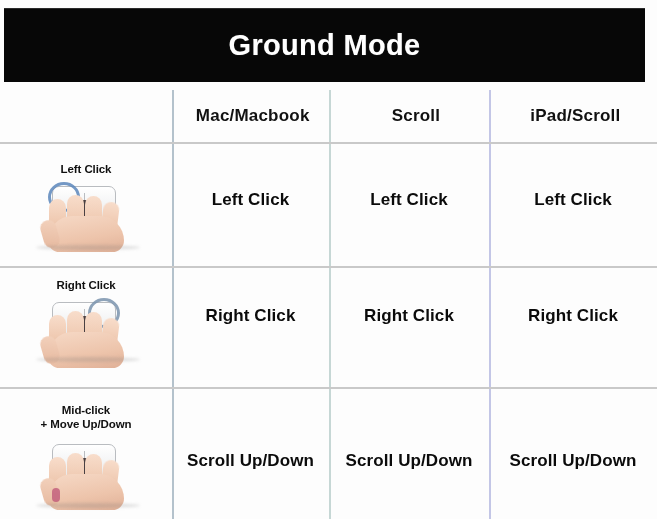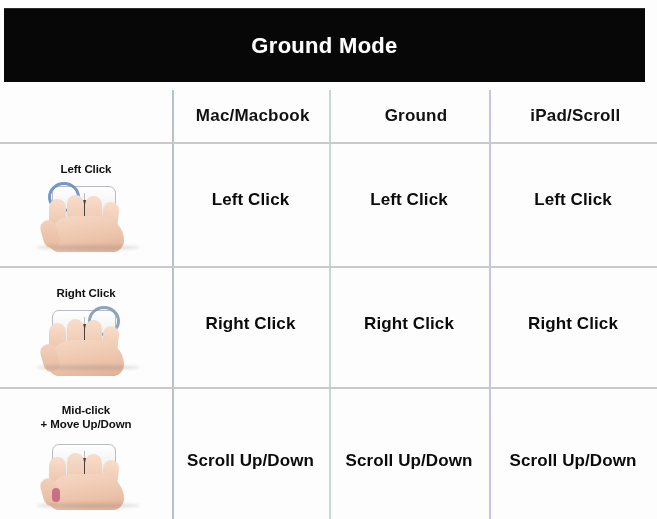--- a/index.html
+++ b/index.html
@@ -29,21 +29,21 @@
     height: 74px;
     background: #070707;
     display: flex;
     align-items: center;
     justify-content: center;
     box-sizing: border-box;
     border-top: 1px solid #2a2a2a;
   }
   .title-text {
     color: #ffffff;
-    font-size: 22px;
+    font-size: 29px;
     font-weight: bold;
     letter-spacing: 0.3px;
     font-family: "Liberation Sans", sans-serif;
     text-shadow: 0 0 1px rgba(255,255,255,0.35);
   }
 
   
   .vline {
     position: absolute;
     width: 2px;
@@ -89,21 +89,21 @@
   }
 
   
   .row {
     position: absolute;
     left: 0;
     width: 657px;
     display: flex;
   }
   .row.r1 { top: 144px; height: 122px; }
-  .row.r2 { top: 268px; height: 102px; }
+  .row.r2 { top: 260px; height: 102px; }
   .row.r3 { top: 389px; height: 130px; }
 
   .cell-gesture {
     width: 172px;
     position: relative;
     display: flex;
     flex-direction: column;
     align-items: center;
   }
   .cell-val {
@@ -255,21 +255,21 @@
   <div class="vline v1"></div>
   <div class="vline v2"></div>
   <div class="vline v3"></div>
   <div class="hline h1"></div>
   <div class="hline h2"></div>
   <div class="hline h3"></div>
 
   <div class="header-row">
     <div class="header-cell col-gesture"></div>
     <div class="header-cell col-a">Mac/Macbook</div>
-    <div class="header-cell col-b">Ground</div>
+    <div class="header-cell col-b">Scroll</div>
     <div class="header-cell col-c">iPad/Scroll</div>
   </div>
 
   <div class="row r1">
     <div class="cell-gesture">
       <div class="gesture-label">Left Click</div>
       <div class="mouse-art">
         <div class="mouse-body">
           <div class="mouse-split"></div>
           <div class="mouse-wheel"></div>

